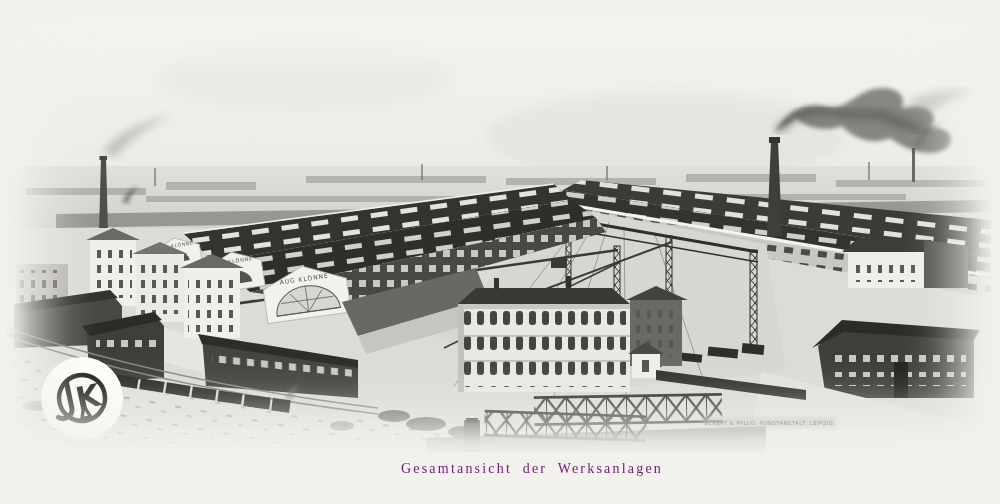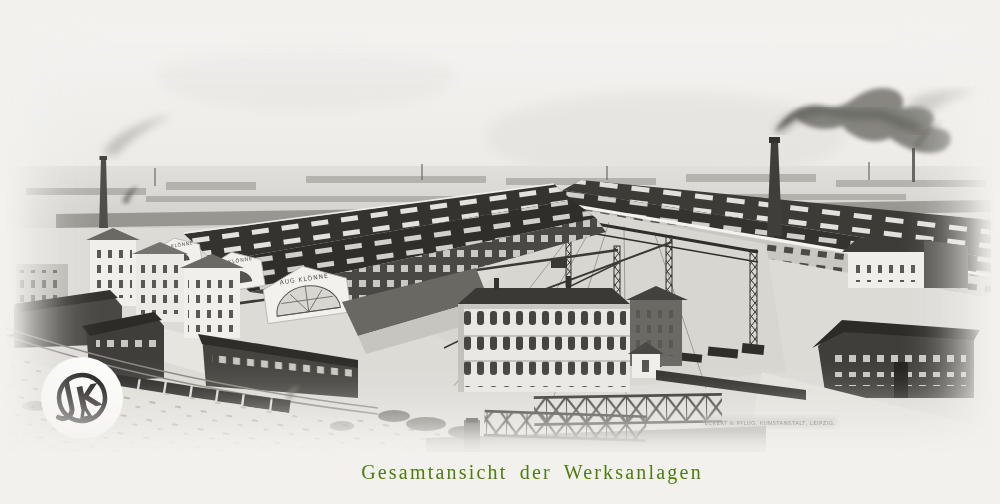--- a/index.html
+++ b/index.html
@@ -18,22 +18,22 @@
   .vignette{
     position:absolute;inset:0;pointer-events:none;
     box-shadow: inset 0 0 55px 32px #f2f1ee, inset 0 0 18px 10px rgba(242,241,238,.8);
   }
   .topfade{
     position:absolute;left:0;top:0;right:0;height:70px;pointer-events:none;
     background:linear-gradient(#f2f1ee, rgba(242,241,238,0));
   }
   .caption{
     position:absolute;top:461px;left:532px;transform:translateX(-50%);
-    font-size:20px;letter-spacing:2.2px;word-spacing:5px;
-    color:#4d7c0f;white-space:nowrap;
+    font-size:14px;letter-spacing:2.2px;word-spacing:5px;
+    color:#701a75;white-space:nowrap;
   }
 </style>
 </head>
 <body>
 
 <div class="page">
   <div class="artwork-wrap">
   <svg viewBox="0 0 988 446" preserveAspectRatio="none">
     <defs>
       <linearGradient id="skyG" x1="0" y1="0" x2="0" y2="1">

